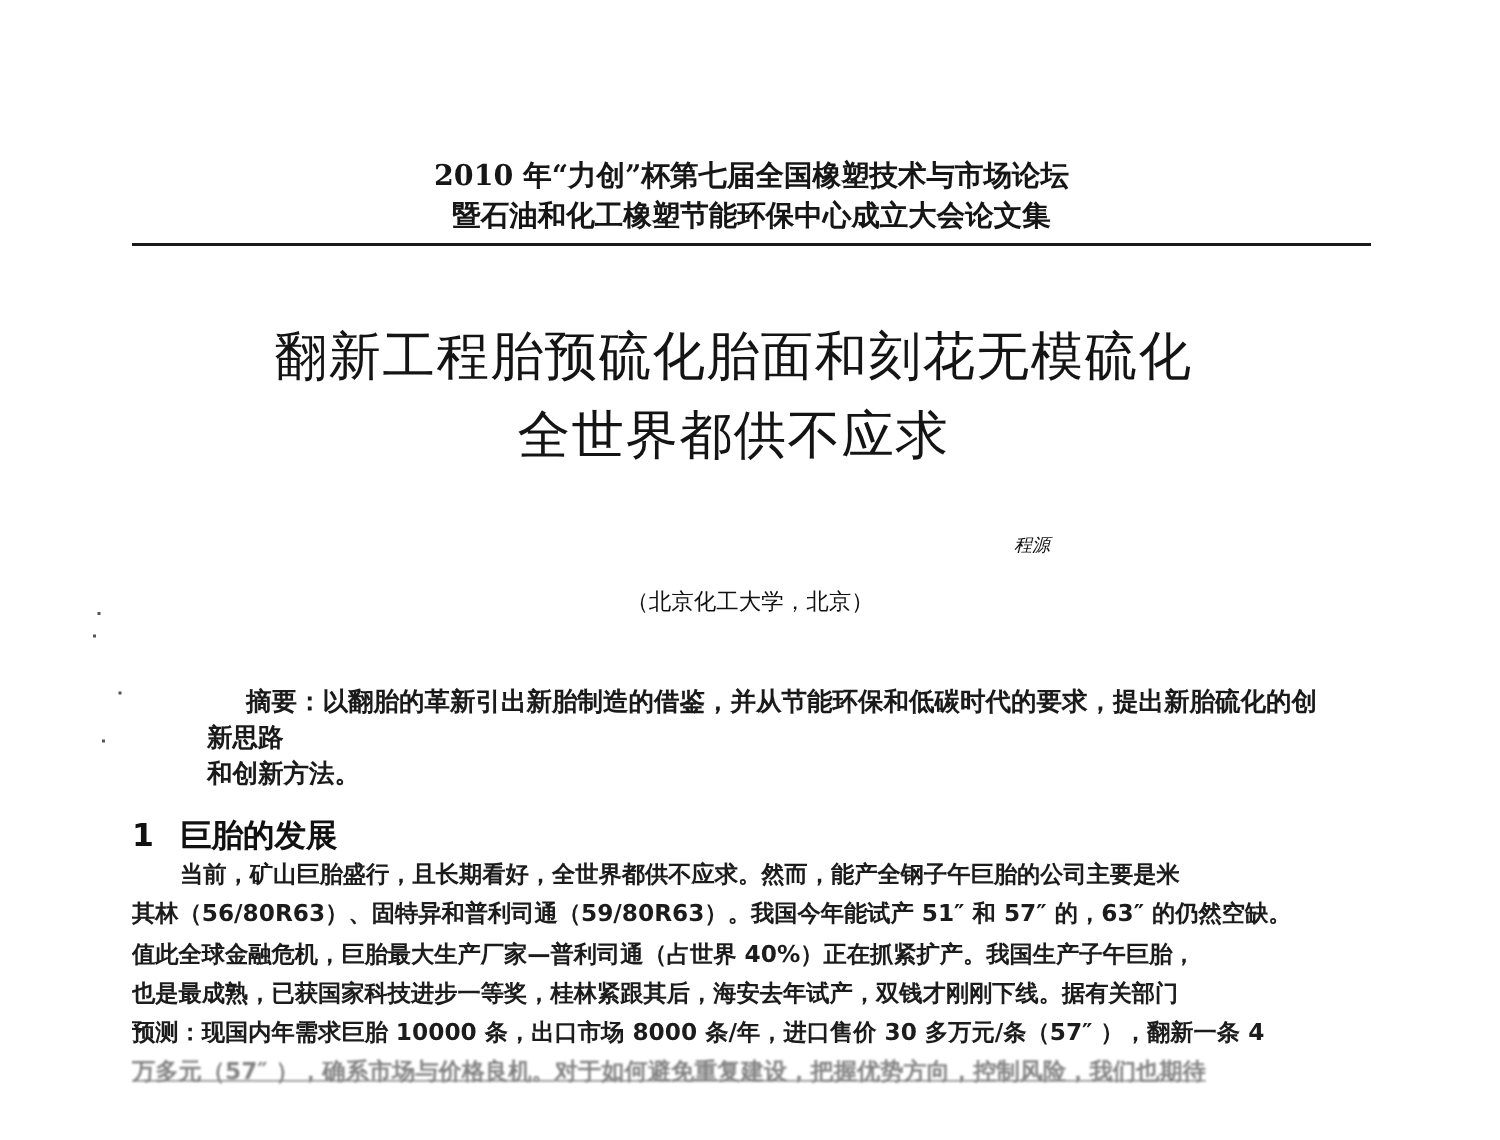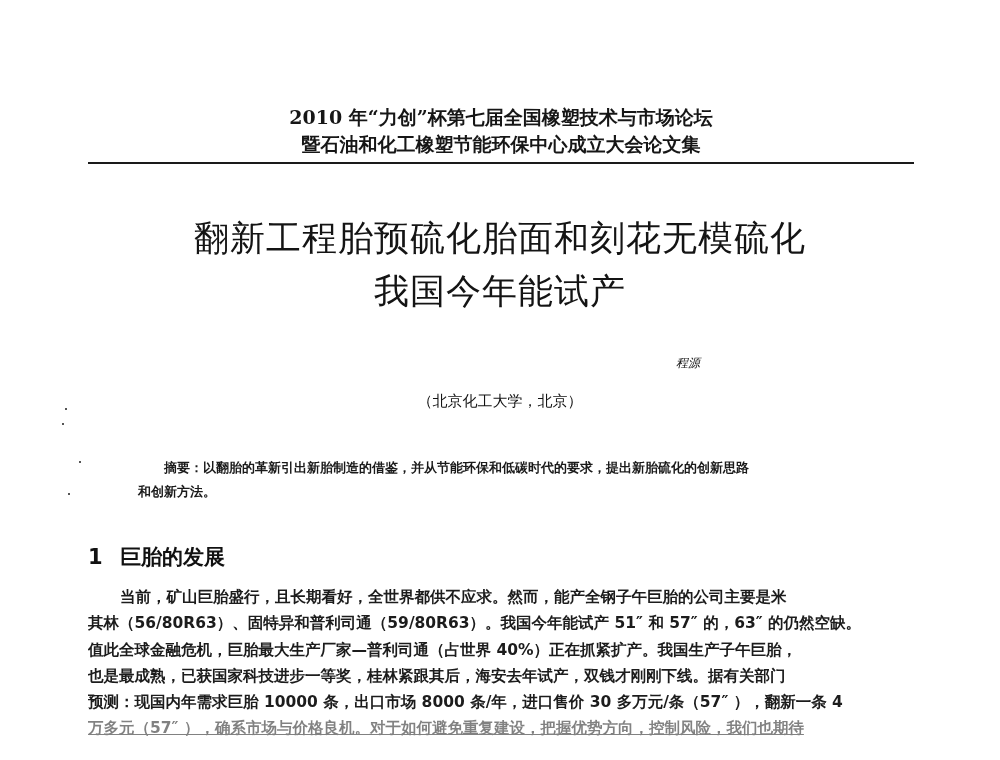--- a/index.html
+++ b/index.html
@@ -37,21 +37,21 @@
     .header-rule {
       position: absolute;
       left: 88px;
       top: 162px;
       width: 826px;
       height: 0;
       border-top: 2px solid #1a1a1a;
     }
     .title {
       position: absolute;
-      left: 100px;
+      left: 89px;
       top: 212px;
       width: 800px;
       text-align: center;
       font-family: "DejaVu Sans", "Liberation Sans", sans-serif;
       font-size: 35px;
       line-height: 53px;
       letter-spacing: 1px;
       color: #141414;
     }
     .author {
@@ -72,21 +72,21 @@
       width: 400px;
       text-align: center;
       font-size: 15px;
       line-height: 22px;
     }
     .abstract {
       position: absolute;
       left: 138px;
       top: 456px;
       width: 740px;
-      font-size: 13px;
+      font-size: 17px;
       line-height: 24px;
       font-weight: bold;
       color: #1a1a1a;
     }
     .abstract .indent {
       display: inline-block;
       width: 26px;
     }
     .section-heading {
       position: absolute;
@@ -102,21 +102,20 @@
     }
     .body-text {
       position: absolute;
       left: 88px;
       top: 570px;
       width: 826px;
       font-size: 15.5px;
       line-height: 26.3px;
       font-weight: bold;
       color: #1c1c1c;
-      margin-top: 14px;
     }
     .body-text .line {
       display: block;
       white-space: nowrap;
       overflow: hidden;
     }
     .body-text .line.first {
       padding-left: 32px;
     }
     .body-text .line.cut {
@@ -137,21 +136,21 @@
 <div class="page">
 
   <div class="header">
     <div>2010 年“力创”杯第七届全国橡塑技术与市场论坛</div>
     <div>暨石油和化工橡塑节能环保中心成立大会论文集</div>
   </div>
   <div class="header-rule"></div>
 
   <div class="title">
     <div>翻新工程胎预硫化胎面和刻花无模硫化</div>
-    <div>我国今年能试产</div>
+    <div>全世界都供不应求</div>
   </div>
 
   <div class="author">程源</div>
   <div class="affil">（北京化工大学，北京）</div>
 
   <div class="abstract">
     <span class="indent"></span><span>摘要：以翻胎的革新引出新胎制造的借鉴，并从节能环保和低碳时代的要求，提出新胎硫化的创新思路</span><br>
     <span>和创新方法。</span>
   </div>
 

